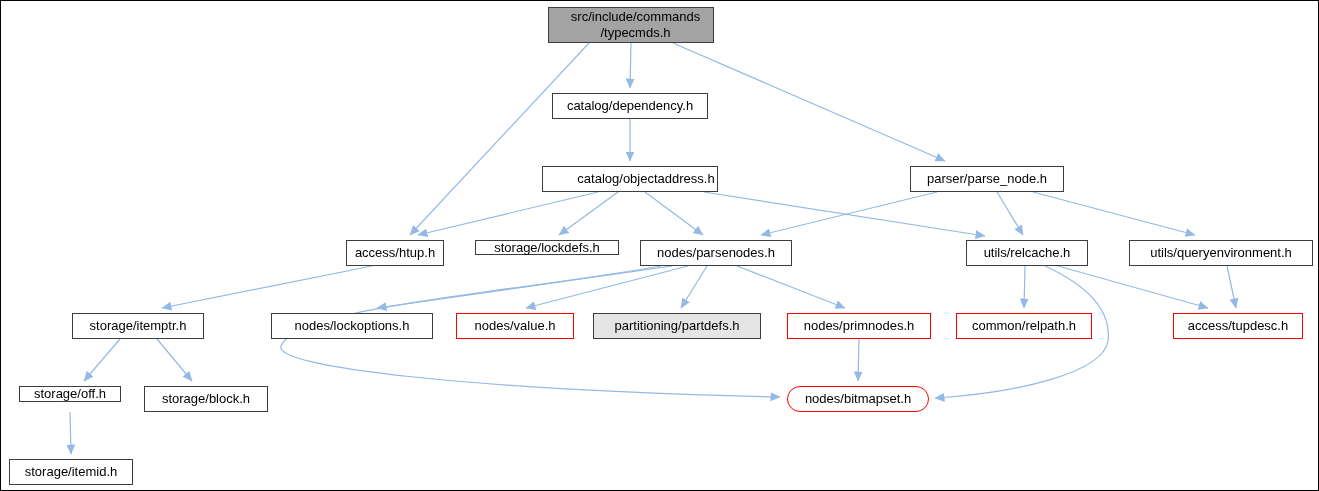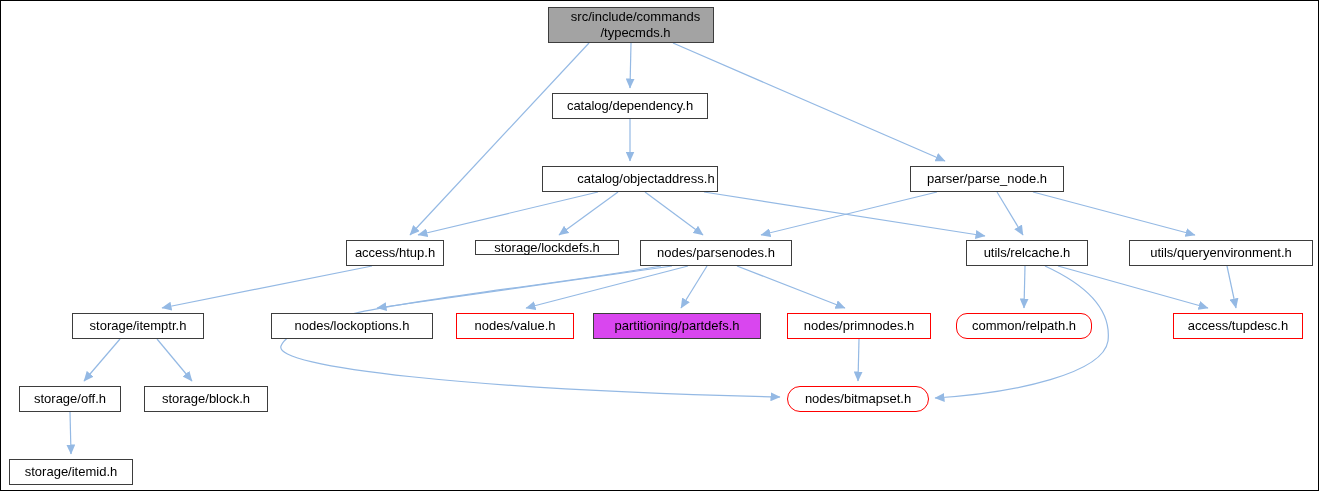--- a/index.html
+++ b/index.html
@@ -76,22 +76,22 @@
       <div class="node" style="left: 541px; top: 165px; width: 176px; height: 26px; color: rgb(0, 0, 0); background: rgb(255, 255, 255); border-color: rgb(61, 61, 61); padding-left: 32px;">catalog/objectaddress.h</div>
       <div class="node" style="left: 909px; top: 165px; width: 154px; height: 26px; color: rgb(0, 0, 0); background: rgb(255, 255, 255); border-color: rgb(61, 61, 61);">parser/parse_node.h</div>
       <div class="node" style="left: 345px; top: 239px; width: 98px; height: 26px; color: rgb(0, 0, 0); background: rgb(255, 255, 255); border-color: rgb(61, 61, 61);">access/htup.h</div>
       <div class="node" style="left: 474px; top: 239px; width: 144px; height: 15px; color: rgb(0, 0, 0); background: rgb(255, 255, 255); border-color: rgb(61, 61, 61);">storage/lockdefs.h</div>
       <div class="node" style="left: 639px; top: 239px; width: 152px; height: 26px; color: rgb(0, 0, 0); background: rgb(255, 255, 255); border-color: rgb(61, 61, 61);">nodes/parsenodes.h</div>
       <div class="node" style="left: 1128px; top: 239px; width: 184px; height: 26px; color: rgb(0, 0, 0); background: rgb(255, 255, 255); border-color: rgb(61, 61, 61);">utils/queryenvironment.h</div>
       <div class="node" style="left: 965px; top: 239px; width: 122px; height: 26px; color: rgb(0, 0, 0); background: rgb(255, 255, 255); border-color: rgb(61, 61, 61);">utils/relcache.h</div>
       <div class="node" style="left: 71px; top: 312px; width: 132px; height: 26px; color: rgb(0, 0, 0); background: rgb(255, 255, 255); border-color: rgb(61, 61, 61);">storage/itemptr.h</div>
       <div class="node" style="left: 270px; top: 312px; width: 162px; height: 26px; color: rgb(0, 0, 0); background: rgb(255, 255, 255); border-color: rgb(61, 61, 61);">nodes/lockoptions.h</div>
       <div class="node truncated" style="left: 455px; top: 312px; width: 118px; height: 26px; color: rgb(0, 0, 0); background: rgb(255, 255, 255); border-color: rgb(255, 0, 0); text-align: center;">nodes/value.h</div>
-      <div class="node" style="left: 592px; top: 312px; width: 168px; height: 26px; color: rgb(0, 0, 0); background: #d946ef; border-color: rgb(61, 61, 61);">partitioning/partdefs.h</div>
+      <div class="node" style="left: 592px; top: 312px; width: 168px; height: 26px; color: rgb(0, 0, 0); background: #e5e5e5; border-color: rgb(61, 61, 61);">partitioning/partdefs.h</div>
       <div class="node truncated" style="left: 786px; top: 312px; width: 144px; height: 26px; color: rgb(0, 0, 0); background: rgb(255, 255, 255); border-color: rgb(255, 0, 0);">nodes/primnodes.h</div>
-      <div class="node truncated" style="left: 955px; top: 312px; width: 136px; height: 26px; color: rgb(0, 0, 0); background: rgb(255, 255, 255); border-color: rgb(255, 0, 0); border-radius: 11px;">common/relpath.h</div>
+      <div class="node truncated" style="left: 955px; top: 312px; width: 136px; height: 26px; color: rgb(0, 0, 0); background: rgb(255, 255, 255); border-color: rgb(255, 0, 0);">common/relpath.h</div>
       <div class="node truncated" style="left: 1172px; top: 312px; width: 130px; height: 26px; color: rgb(0, 0, 0); background: rgb(255, 255, 255); border-color: rgb(255, 0, 0);">access/tupdesc.h</div>
-      <div class="node" style="left: 18px; top: 385px; width: 102px; height: 26px; color: rgb(0, 0, 0); background: rgb(255, 255, 255); border-color: rgb(61, 61, 61);">storage/off.h</div>
+      <div class="node" style="left: 18px; top: 385px; width: 102px; height: 16px; color: rgb(0, 0, 0); background: rgb(255, 255, 255); border-color: rgb(61, 61, 61);">storage/off.h</div>
       <div class="node" style="left: 143px; top: 385px; width: 124px; height: 26px; color: rgb(0, 0, 0); background: rgb(255, 255, 255); border-color: rgb(61, 61, 61);">storage/block.h</div>
       <div class="node truncated" style="left: 786px; top: 385px; width: 142px; height: 26px; color: rgb(0, 0, 0); background: rgb(255, 255, 255); border-color: rgb(255, 0, 0); border-radius: 13px;">nodes/bitmapset.h</div>
       <div class="node" style="left: 8px; top: 458px; width: 124px; height: 26px; color: rgb(0, 0, 0); background: rgb(255, 255, 255); border-color: rgb(61, 61, 61);">storage/itemid.h</div>
     </div>
 </div>
 
 </body></html>

